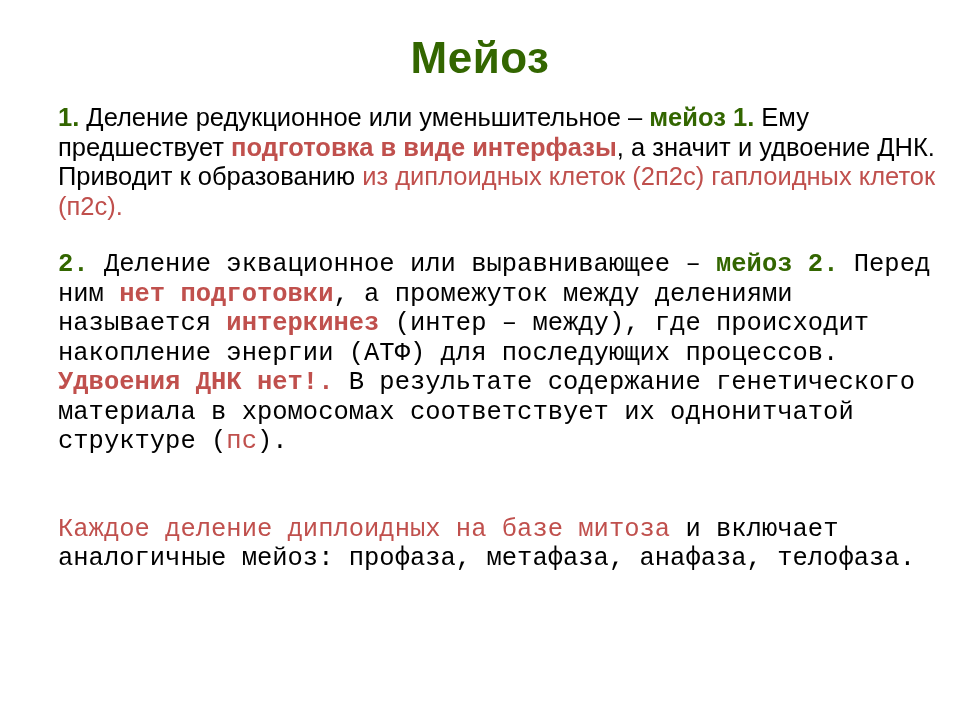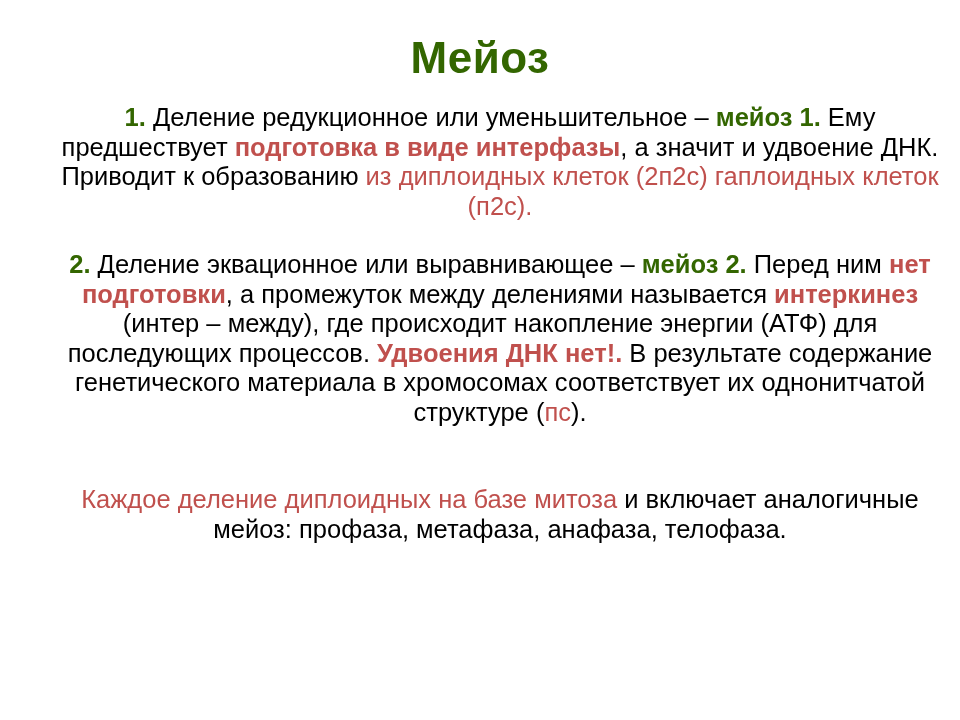--- a/index.html
+++ b/index.html
@@ -35,25 +35,26 @@
     position: absolute;
     left: 58px;
     top: 103px;
     width: 884px;
   }
   .para {
     margin: 0;
     font-size: 25.5px;
     line-height: 29.5px;
     color: #000000;
-    text-align: center;
+    text-align: left;
     white-space: normal;
   }
   .para + .para {
     margin-top: 29px;
+    font-family: Liberation Mono, monospace;
   }
   .para.last {
     margin-top: 58px;
   }
   .g-bold {
     color: #336600;
     font-weight: bold;
   }
   .r-bold {
     color: #C0504D;

